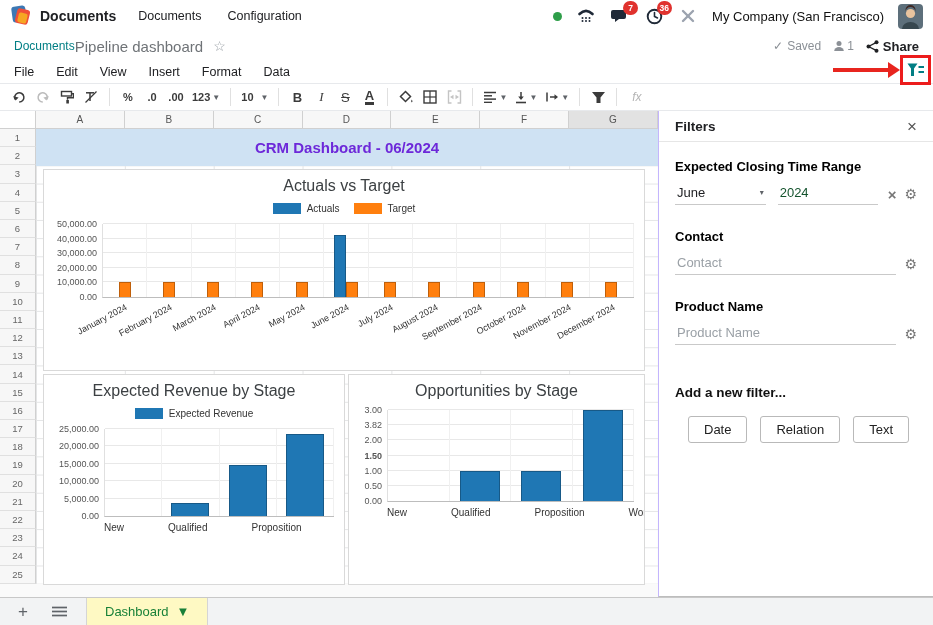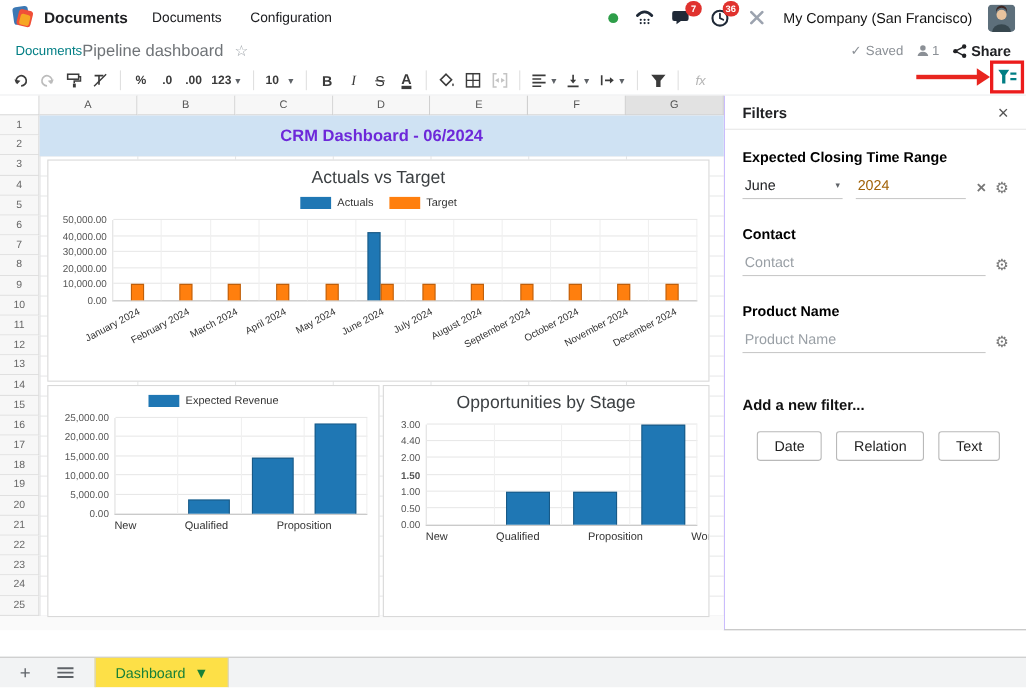--- a/index.html
+++ b/index.html
@@ -90,35 +90,35 @@
   .filters { width:275px; background:#fff; border-left:1px solid #c4b5fd; border-bottom:1px solid #bdbdbd; display:flex; flex-direction:column; }
   .f-header { height:31px; display:flex; align-items:center; justify-content:space-between; padding:0 16px; border-bottom:1px solid #e6e6e6; }
   .f-title { font-size:13.5px; font-weight:bold; color:#202124; }
   .f-close { font-size:17px; color:#555; cursor:pointer; line-height:1; }
   .f-body { padding:0 16px; }
   .f-section { margin-top:24px; }
   .f-section.first { margin-top:17px; }
   .f-label { font-size:13px; font-weight:bold; color:#000000; margin-bottom:9px; }
   .f-row { display:flex; align-items:center; }
   .f-select { width:108px; border-bottom:1px solid #c9c9c9; font-size:13px; color:#202124; display:flex; justify-content:space-between; align-items:center; padding:2px 2px 4px 2px; cursor:pointer; }
-  .f-input { border:none; border-bottom:1px solid #c9c9c9; font-size:13px; color:#a16207; padding:2px 2px 4px 2px; outline:none; font-family:"Liberation Sans", sans-serif; background:transparent; }
+  .f-input { border:none; border-bottom:1px solid #c9c9c9; font-size:13px; color:#14532d; padding:2px 2px 4px 2px; outline:none; font-family:"Liberation Sans", sans-serif; background:transparent; }
   .f-input::placeholder { color:#9aa0a6; }
   .f-year { width:100px; margin-left:12px; }
   .f-flex { flex:1; min-width:0; }
   .f-x { font-size:15px; font-weight:bold; color:#777; margin-left:10px; cursor:pointer; line-height:1; }
   .f-gear { font-size:14px; color:#777; margin-left:8px; cursor:pointer; line-height:1; }
   .f-add { font-size:13.5px; font-weight:bold; color:#111; margin-top:40px; }
   .f-btns { display:flex; gap:13px; margin-top:16px; margin-left:13px; }
   .f-btn { background:#fff; border:1px solid #b9b9b9; border-radius:3px; font-size:13px; color:#222; padding:5px 15px; cursor:pointer; font-family:"Liberation Sans", sans-serif; }
 
   
   .bottombar { position:absolute; left:0; right:0; bottom:0; height:28px; background:#f2f3f4; border-top:1px solid #c8c8c8; display:flex; align-items:center; }
   .bb-icon { width:26px; height:26px; display:flex; align-items:center; justify-content:center; color:#5f6368; cursor:pointer; margin-left:10px; }
   .plus-g { font-size:17px; color:#5f6368; }
-  .sheet-tab { height:27px; background:#fde047; border-left:1px solid #d5d5d5; border-right:1px solid #d5d5d5; display:flex; align-items:center; gap:8px; padding:0 18px; margin-left:14px; cursor:pointer; }
+  .sheet-tab { height:27px; background:#fef9c3; border-left:1px solid #d5d5d5; border-right:1px solid #d5d5d5; display:flex; align-items:center; gap:8px; padding:0 18px; margin-left:14px; cursor:pointer; }
   .sheet-tab span { font-size:13px; color:#188038; }
   .tab-caret { font-size:9px; color:#188038; }
 
   svg { display:block; }
 </style>
 </head>
 <body>
 
 <div class="app">
 
@@ -205,20 +205,28 @@
             <g stroke="#202124" stroke-width="1.3">
               <line x1="2.5" y1="6.5" x2="10.5" y2="2.3"></line>
               <line x1="2.5" y1="6.5" x2="10.5" y2="10.7"></line>
             </g>
           </svg>
         <span>Share</span>
       </span>
     </div>
   </div>
 
+  <div class="menu-row">
+    <span class="menu-item">File</span>
+    <span class="menu-item">Edit</span>
+    <span class="menu-item">View</span>
+    <span class="menu-item">Insert</span>
+    <span class="menu-item">Format</span>
+    <span class="menu-item">Data</span>
+  </div>
 
   <div class="red-arrow"></div>
   <div class="red-box">
     <svg width="18" height="15" viewBox="0 0 18 15">
         <path d="M0.5 0.5 H10.5 L7 5.5 V13 L4 13 V5.5 Z" fill="#017e84"></path>
         <g stroke="#017e84" stroke-width="2">
           <line x1="11.5" y1="4" x2="17" y2="4"></line>
           <line x1="11.5" y1="9" x2="17" y2="9"></line>
         </g>
       </svg>
@@ -456,20 +464,21 @@
             <span class="xl-rot" style="left: 54.1667%; transform: translateX(-100%) rotate(-28deg);">July 2024</span>
             <span class="xl-rot" style="left: 62.5%; transform: translateX(-100%) rotate(-28deg);">August 2024</span>
             <span class="xl-rot" style="left: 70.8333%; transform: translateX(-100%) rotate(-28deg);">September 2024</span>
             <span class="xl-rot" style="left: 79.1667%; transform: translateX(-100%) rotate(-28deg);">October 2024</span>
             <span class="xl-rot" style="left: 87.5%; transform: translateX(-100%) rotate(-28deg);">November 2024</span>
             <span class="xl-rot" style="left: 95.8333%; transform: translateX(-100%) rotate(-28deg);">December 2024</span>
           </div>
       </div>
 
       <div class="chart" style="left: 43px; top: 263px; width: 302px; height: 211px;">
+        <div class="c-title">Expected Revenue by Stage</div>
         <div class="c-legend">
             <span class="leg-item">
               <span class="leg-swatch" style="background: rgb(31, 119, 180);"></span>
               <span>Expected Revenue</span>
             </span>
           </div>
         <div class="c-plot" style="margin-left: 60px; margin-right: 10px; margin-top: 10px; height: 88px;">
             <div class="ytick" style="bottom: 0%; left: -60px; width: 54px;">0.00</div>
             <div class="gridline" style="bottom: 20%;"></div>
             <div class="ytick" style="bottom: 20%; left: -60px; width: 54px;">5,000.00</div>
@@ -508,21 +517,21 @@
             <div class="ytick" style="bottom: 0%; left: -38px; width: 32px;">0.00</div>
             <div class="gridline" style="bottom: 16.6667%;"></div>
             <div class="ytick" style="bottom: 16.6667%; left: -38px; width: 32px;">0.50</div>
             <div class="gridline" style="bottom: 33.3333%;"></div>
             <div class="ytick" style="bottom: 33.3333%; left: -38px; width: 32px;">1.00</div>
             <div class="gridline" style="bottom: 50%;"></div>
             <div class="ytick" style="bottom: 50%; left: -38px; width: 32px; font-weight: bold;">1.50</div>
             <div class="gridline" style="bottom: 66.6667%;"></div>
             <div class="ytick" style="bottom: 66.6667%; left: -38px; width: 32px;">2.00</div>
             <div class="gridline" style="bottom: 83.3333%;"></div>
-            <div class="ytick" style="bottom: 83.3333%; left: -38px; width: 32px;">4.40</div>
+            <div class="ytick" style="bottom: 83.3333%; left: -38px; width: 32px;">3.82</div>
             <div class="gridline" style="bottom: 100%;"></div>
             <div class="ytick" style="bottom: 100%; left: -38px; width: 32px;">3.00</div>
             <div class="groups">
               <div class="group"></div>
               <div class="group">
                 <div class="bar" style="width: 40px; height: 33.3333%; background: rgb(31, 119, 180);"></div>
               </div>
               <div class="group">
                 <div class="bar" style="width: 40px; height: 33.3333%; background: rgb(31, 119, 180);"></div>
               </div>

